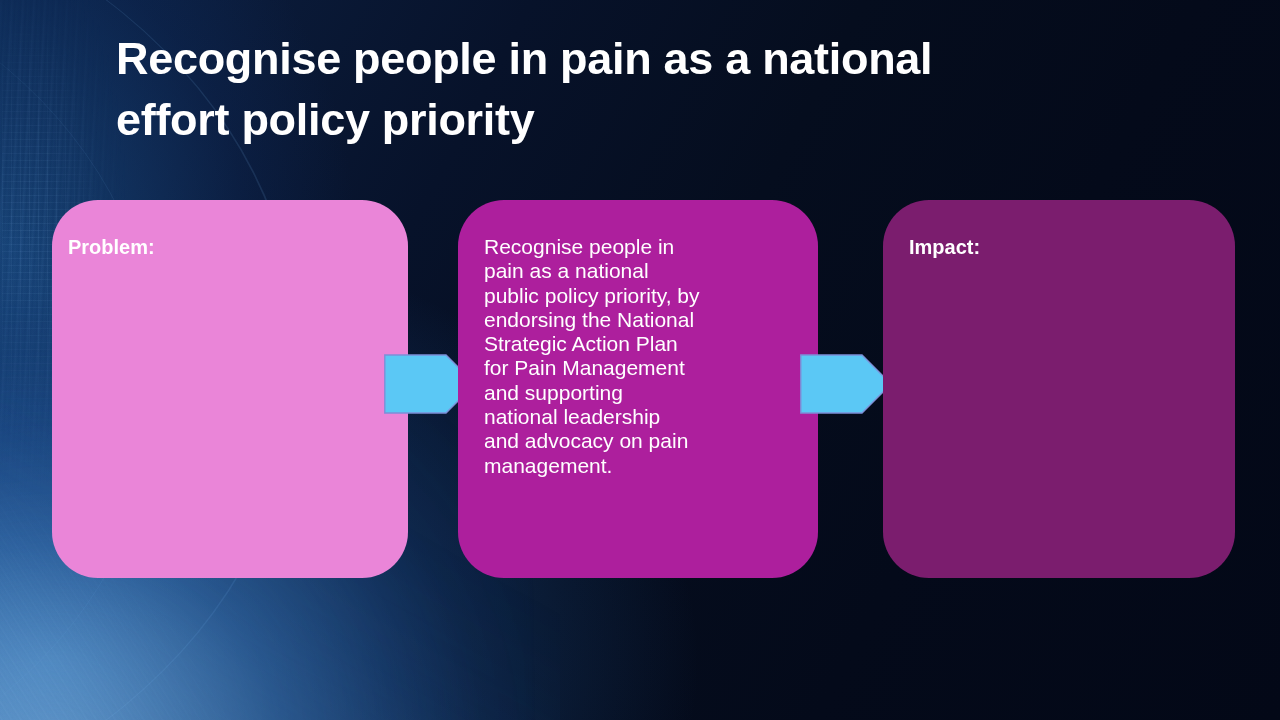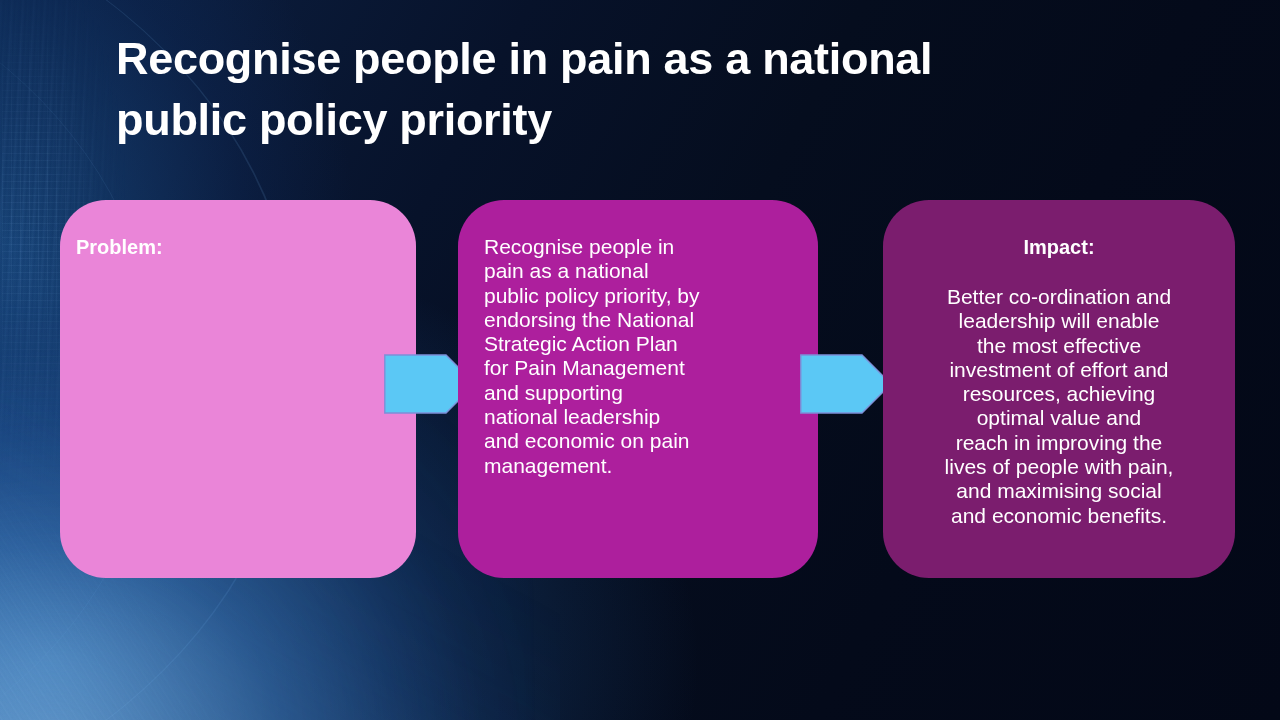--- a/index.html
+++ b/index.html
@@ -112,23 +112,23 @@
     font-weight:bold;
     line-height:24px;
     margin-bottom:26px;
   }
   .card .body {
     color:#ffffff;
     font-size:21px;
     line-height:24.3px;
     white-space:pre-line;
   }
-  #card-problem  { left:60px;  width:356px; background:#ea85d8;padding-left:16px; }
+  #card-problem  { left:52px;  width:356px; background:#ea85d8;padding-left:16px; }
   #card-solution { left:458px; width:360px; background:#ad1f9d; }
-  #card-impact   { left:883px; width:352px; background:#7b1d6e;text-align:center; }
+  #card-impact   { left:883px; width:352px; background:#7b1d6e; }
 
   
   .arrow {
     position:absolute;
     top:354px;
     width:92px; height:60px;
   }
   .arrow svg { display:block; width:100%; height:100%; }
   #arrow-1 { left:384px; }
   #arrow-2 { left:800px; }
@@ -140,58 +140,48 @@
 
   <div class="bg-arc"></div>
   <div class="bg-arc2"></div>
   <div class="bg-ribbons"></div>
   <div class="bg-dots"></div>
   <div class="bg-glow-low"></div>
   <div class="bg-streaks"></div>
   <div class="bg-sweep-bottom"></div>
 
   <h1 id="title">Recognise people in pain as a national
-public policy priority</h1>
+effort policy priority</h1>
 
   <div class="card" id="card-problem" style="background: rgb(234, 133, 216); color: rgb(255, 255, 255);">
     <div class="heading">Problem:</div>
   </div>
 
   <div class="arrow" id="arrow-1">
     <svg viewBox="0 0 92 60" preserveAspectRatio="none" aria-hidden="true">
       <polygon points="0.8,1 62,1 91,30 62,59 0.8,59" fill="#5bc8f5" stroke="#7c8fd8" stroke-width="1.4"></polygon>
     </svg>
   </div>
 
   <div class="card" id="card-solution" style="background: rgb(173, 31, 157); color: rgb(255, 255, 255);">
     <div class="body">Recognise people in
 pain as a national
 public policy priority, by
 endorsing the National
 Strategic Action Plan
 for Pain Management
 and supporting
 national leadership
-and economic on pain
+and advocacy on pain
 management.</div>
   </div>
 
   <div class="arrow" id="arrow-2">
     <svg viewBox="0 0 92 60" preserveAspectRatio="none" aria-hidden="true">
       <polygon points="0.8,1 62,1 91,30 62,59 0.8,59" fill="#5bc8f5" stroke="#7c8fd8" stroke-width="1.4"></polygon>
     </svg>
   </div>
 
   <div class="card" id="card-impact" style="background: rgb(123, 29, 110); color: rgb(255, 255, 255);">
     <div class="heading">Impact:</div>
-    <div class="body">Better co-ordination and
-leadership will enable
-the most effective
-investment of effort and
-resources, achieving
-optimal value and
-reach in improving the
-lives of people with pain,
-and maximising social
-and economic benefits.</div>
   </div>
 
 </div>
 
 </body></html>

